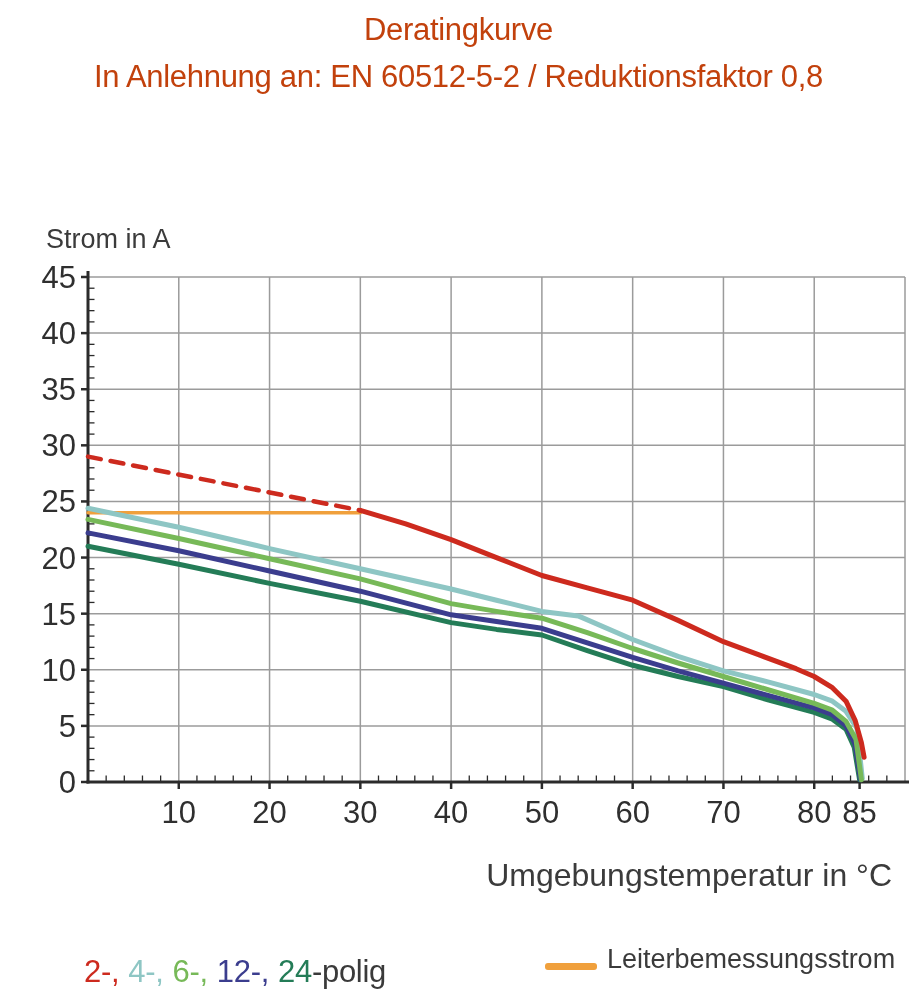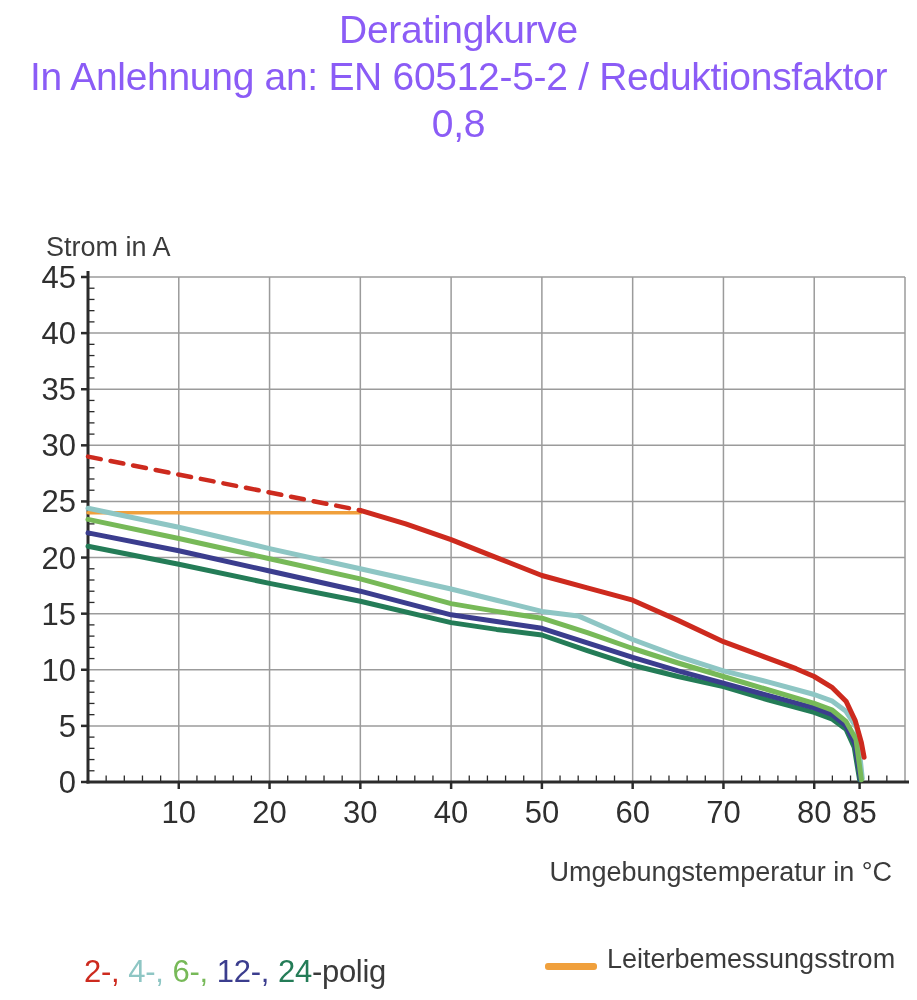--- a/index.html
+++ b/index.html
@@ -2,28 +2,28 @@
 <html><head>
 <meta charset="utf-8">
 <style>
   html,body{margin:0;padding:0;}
   body{
     width:917px;height:1000px;position:relative;background:#ffffff;
     font-family:"Liberation Sans", sans-serif;color:#3a3a3a;overflow:hidden;
   }
   .title-block{
     position:absolute;top:6px;left:0;width:917px;text-align:center;
-    font-size:39px;line-height:47px;color:#8b5cf6;letter-spacing:-0.3px;
+    font-size:31px;line-height:47px;color:#c2410c;letter-spacing:-0.3px;
   }
   .axis-title-y{
-    position:absolute;left:46px;top:224px;font-size:27px;color:#3b3b3b;margin-top:8px;
+    position:absolute;left:46px;top:224px;font-size:27px;color:#3b3b3b;
   }
   .axis-title-x{
     position:absolute;left:400px;top:857px;width:492px;text-align:right;
-    font-size:27px;color:#3b3b3b;
+    font-size:32px;color:#3b3b3b;
   }
   #chart-wrap{position:absolute;left:28px;top:222px;width:889px;height:625px;}
   #chart-svg{display:block;}
   .legend-poles{
     position:absolute;left:84px;top:938px;font-size:31px;letter-spacing:-0.3px;margin-top:16px;
   }
   .legend-rated{position:absolute;left:545px;top:944px;height:44px;}
   .legend-rated-swatch{
     position:absolute;left:0;top:19px;width:52px;height:7px;border-radius:3px;
   }

